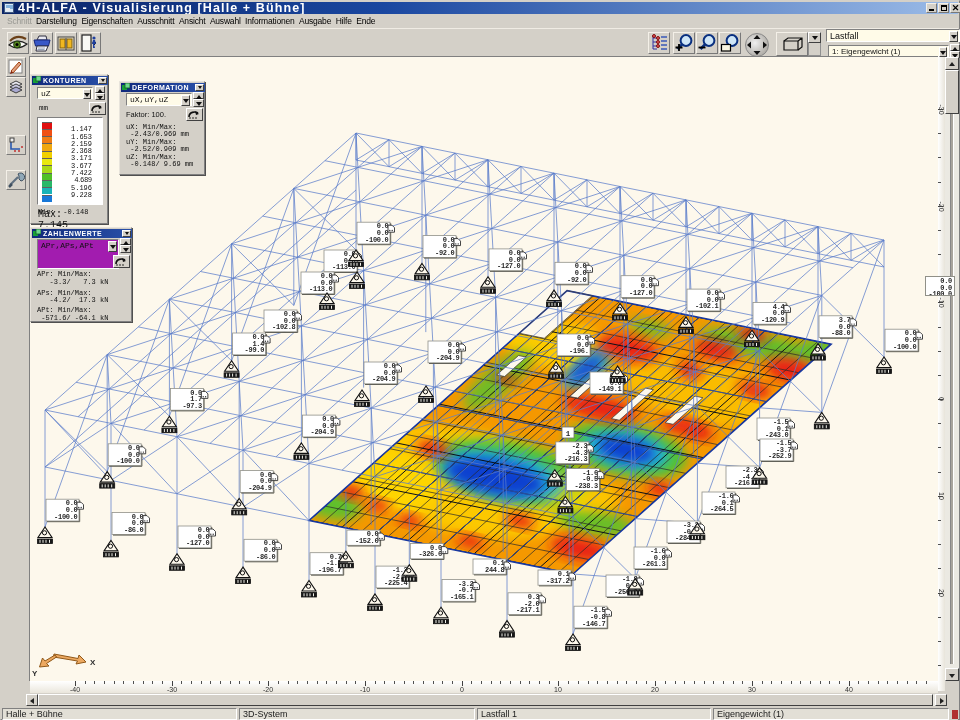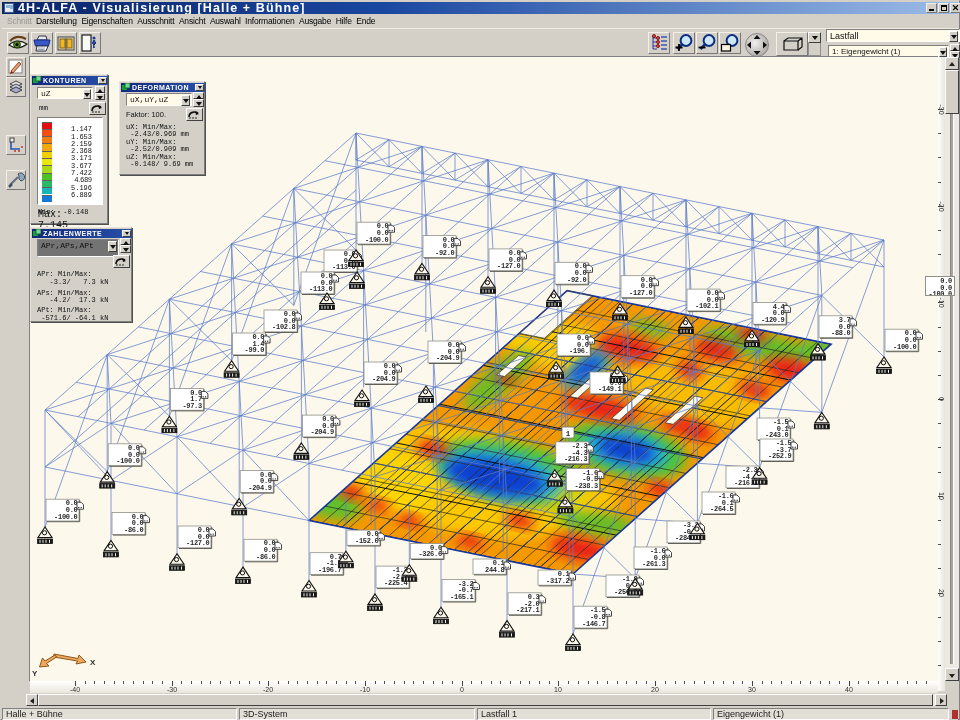--- a/index.html
+++ b/index.html
@@ -1034,21 +1034,21 @@
       <div style="position:absolute;left:4px;top:76.5px;width:10px;height:7.3px;background:#1878d8;border-top:1px solid #606060"></div>
       <div style="position:absolute;right:10px;top:7.2px;font-size:7px;font-family:'Liberation Mono',monospace;color:#101010">1.147</div>
       <div style="position:absolute;right:10px;top:14.5px;font-size:7px;font-family:'Liberation Mono',monospace;color:#101010">1.653</div>
       <div style="position:absolute;right:10px;top:21.8px;font-size:7px;font-family:'Liberation Mono',monospace;color:#101010">2.159</div>
       <div style="position:absolute;right:10px;top:29.1px;font-size:7px;font-family:'Liberation Mono',monospace;color:#101010">2.368</div>
       <div style="position:absolute;right:10px;top:36.4px;font-size:7px;font-family:'Liberation Mono',monospace;color:#101010">3.171</div>
       <div style="position:absolute;right:10px;top:43.7px;font-size:7px;font-family:'Liberation Mono',monospace;color:#101010">3.677</div>
       <div style="position:absolute;right:10px;top:51.0px;font-size:7px;font-family:'Liberation Mono',monospace;color:#101010">7.422</div>
       <div style="position:absolute;right:10px;top:58.3px;font-size:7px;font-family:Liberation Sans, sans-serif;color:#101010">4.689</div>
       <div style="position:absolute;right:10px;top:65.6px;font-size:7px;font-family:'Liberation Mono',monospace;color:#101010">5.196</div>
-      <div style="position:absolute;right:10px;top:72.9px;font-size:7px;font-family:'Liberation Mono',monospace;color:#101010">6.889</div>
+      <div style="position:absolute;right:10px;top:72.9px;font-size:7px;font-family:'Liberation Mono',monospace;color:#101010">9.228</div>
     </div>
     <div class="abs" style="left:7px;top:133px;font-size:7px;font-family:'Liberation Mono',monospace;color:#101010">Min:&nbsp;&nbsp;-0.148</div>
     <div class="abs" style="left:7px;top:134px;font-size:10px;font-family:'Liberation Mono',monospace;color:#101010">Max:&nbsp;&nbsp; 7.145</div>
   </div>
 <div class="ras2 abs" style="left:119px;top:81px;width:86px;height:94px;box-shadow:1px 1px 0 #505050">
     <div class="abs" style="left:1px;top:1px;width:84px;height:9px;background:linear-gradient(to right,#10297c,#2950a8)">
       <svg width="8" height="8" style="position:absolute;left:1px;top:0px">
         <rect x="0" y="2" width="5" height="5" fill="#18a038"></rect>
         <rect x="3" y="0" width="5" height="5" fill="#70d890" stroke="#0a6020" stroke-width="0.8"></rect>
       </svg>
@@ -1090,21 +1090,21 @@
     <div class="abs" style="left:1px;top:1px;width:100px;height:9px;background:linear-gradient(to right,#10297c,#2950a8)">
       <svg width="8" height="8" style="position:absolute;left:1px;top:0px">
         <rect x="0" y="2" width="5" height="5" fill="#18a038"></rect>
         <rect x="3" y="0" width="5" height="5" fill="#70d890" stroke="#0a6020" stroke-width="0.8"></rect>
       </svg>
       <div class="abs" style="left:11px;top:0px;font-size:7px;font-weight:bold;color:#fff;letter-spacing:0.5px;line-height:9px">ZAHLENWERTE</div>
       <div class="ras abs" style="right:1px;top:1px;width:9px;height:7px">
         <div style="margin:1px auto 0;width:0;height:0;border-left:2.5px solid transparent;border-right:2.5px solid transparent;border-top:3px solid #101010"></div>
       </div>
     </div>
-    <div class="sunk abs" style="left:6px;top:11px;width:82px;height:18px;background:#737373">
+    <div class="sunk abs" style="left:6px;top:11px;width:82px;height:30px;background:#a21caf">
       <div class="abs" style="left:3px;top:1px;font-size:8px;font-family:'Liberation Mono',monospace;color:#101010;white-space:nowrap">APr,APs,APt</div>
       <div class="ras abs" style="right:1px;top:1px;width:9px;height:11px">
         <div style="margin:3px auto 0;width:0;height:0;border-left:3px solid transparent;border-right:3px solid transparent;border-top:4px solid #101010"></div>
       </div>
     </div>
     <div class="ras abs" style="left:89px;top:10px;width:11px;height:7px;text-align:center">
       <div style="margin:2px auto 0;width:0;height:0;border-left:3px solid transparent;border-right:3px solid transparent;border-bottom:4px solid #101010"></div>
     </div>
     <div class="ras abs" style="left:89px;top:17px;width:11px;height:8px">
       <div style="margin:2px auto 0;width:0;height:0;border-left:3px solid transparent;border-right:3px solid transparent;border-top:4px solid #101010"></div>

